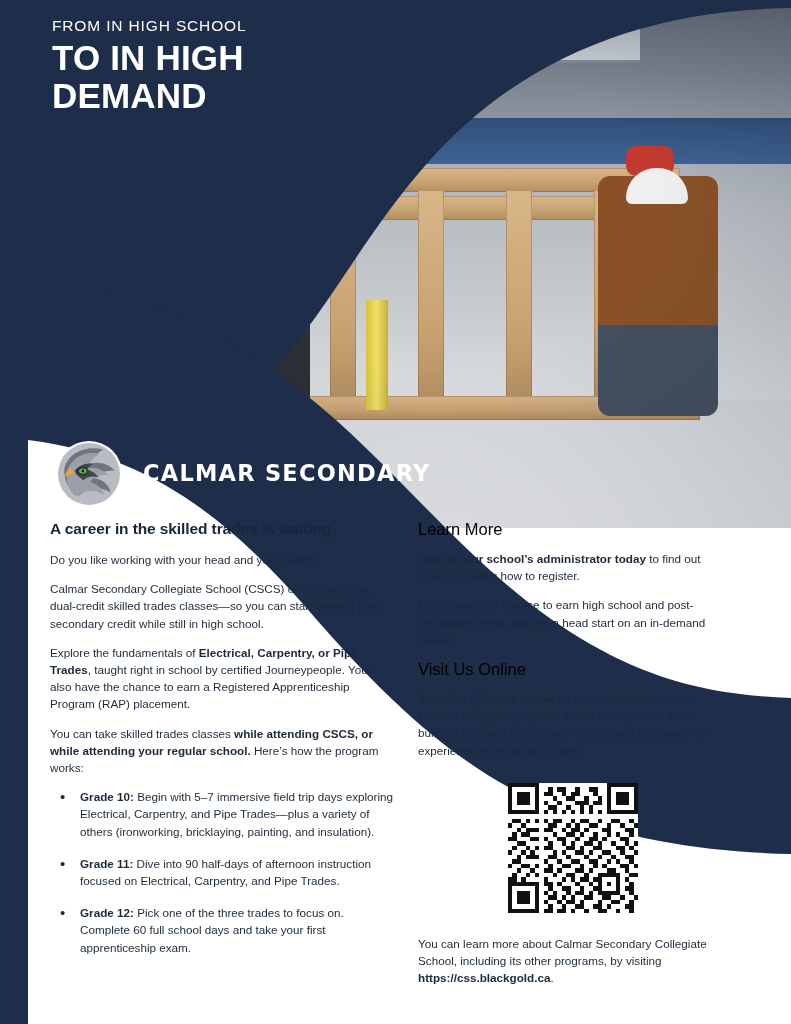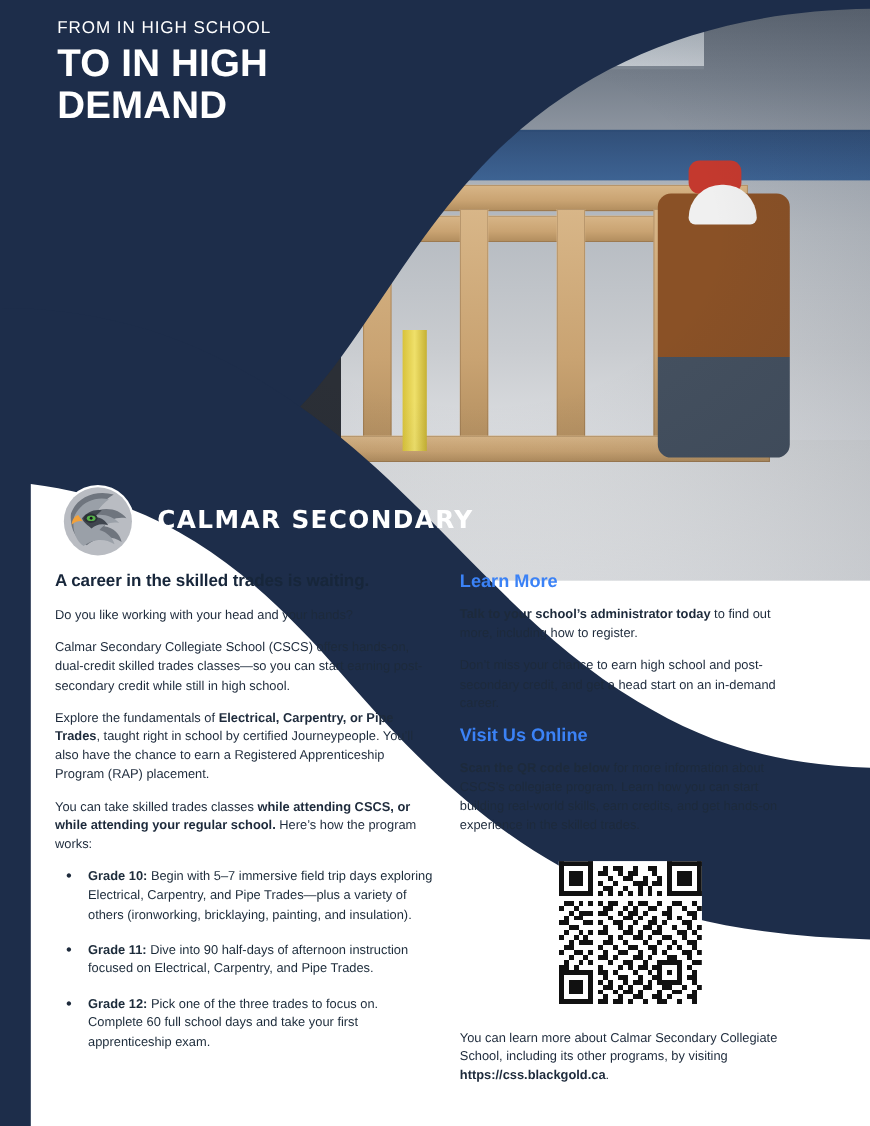--- a/index.html
+++ b/index.html
@@ -159,23 +159,23 @@
   }
   h2.headline {
     font-size: 15.5px;
     font-weight: 700;
     margin: 0 0 13px 0;
     color: #17263a;
     letter-spacing: -.1px;
   }
   h3.subhead {
     font-size: 16.5px;
-    font-weight: 700;
+    font-weight: 400;
     margin: 0 0 11px 0;
-    color: #3b82f6;
+    color: #000000;
   }
   p {
     font-size: 11.7px;
     line-height: 1.47;
     margin: 0 0 12px 0;
     color: #1d2a3b;
   }
   b, strong { font-weight: 700; }
 
   ul.grades {

